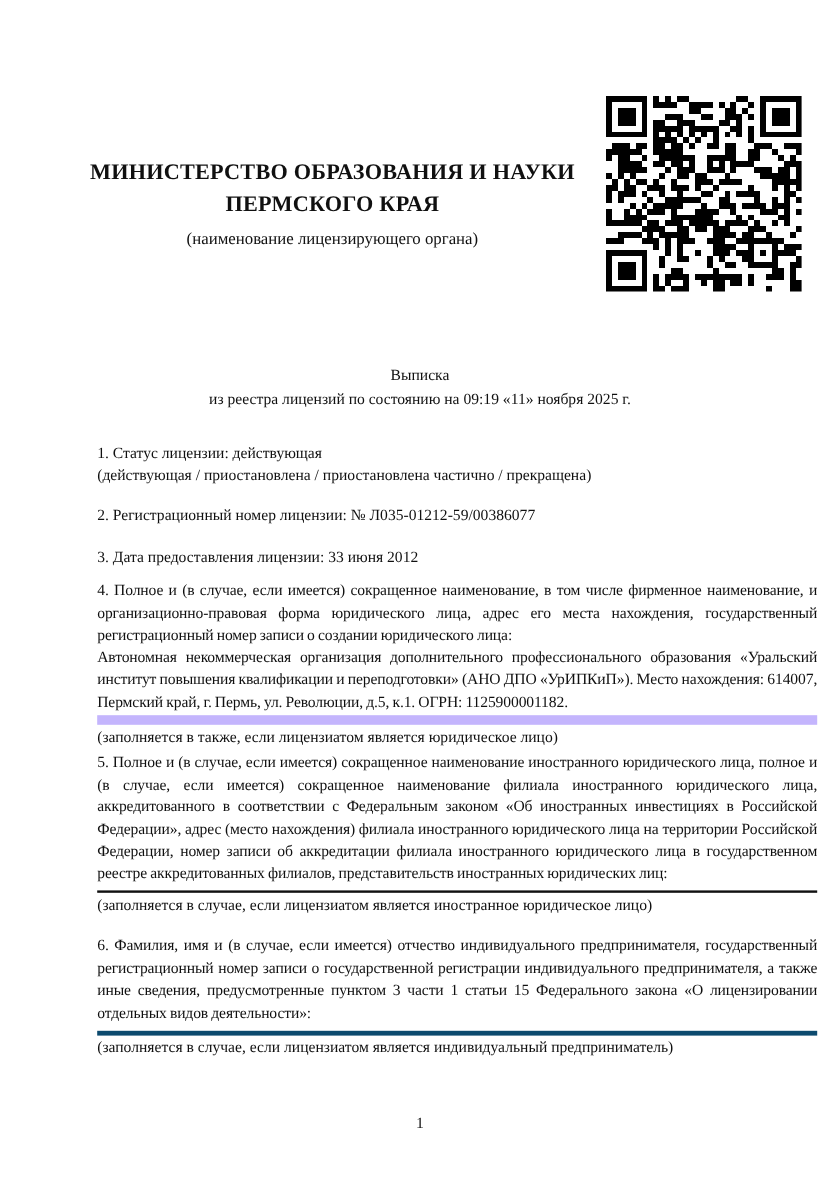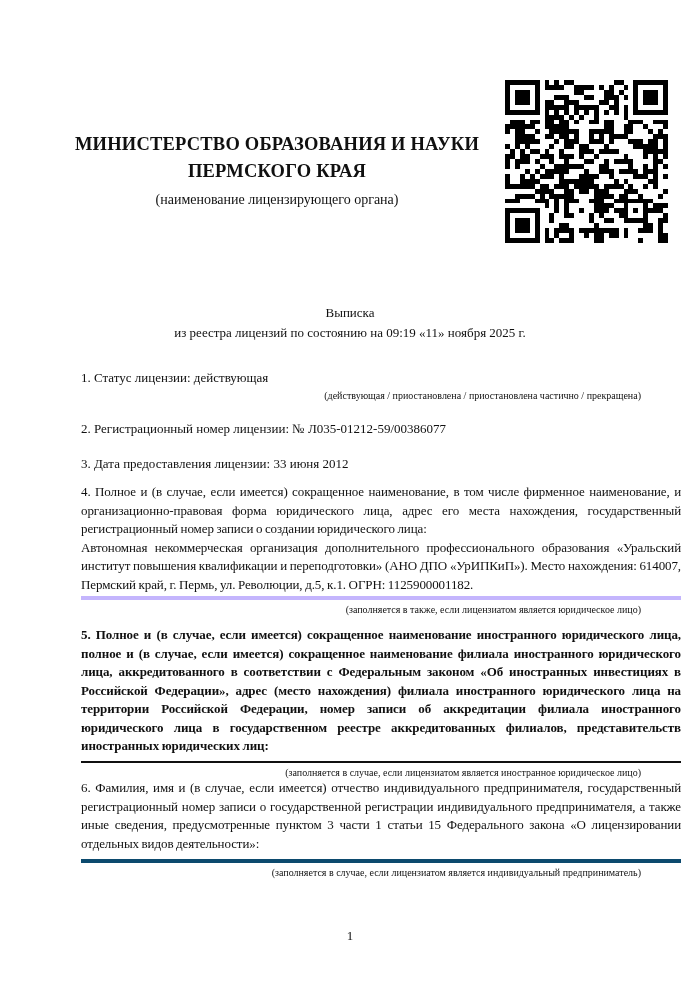--- a/index.html
+++ b/index.html
@@ -12,24 +12,24 @@
   }
   .ministry { position:absolute; top:131px; left:65px; width:424px; text-align:center; }
   .ministry-name { font-weight:bold; font-size:18.5px; line-height:27px; letter-spacing:0.2px; }
   .ministry-caption { font-size:14px; margin-top:7px; }
   .qr { position:absolute; top:80px; left:505px; width:163px; height:163px; shape-rendering:crispEdges; }
   .qr rect { fill:#000000; }
   .title-block { position:absolute; top:303px; left:65px; width:570px; text-align:center; font-size:13px; line-height:19.5px; }
   .item { position:absolute; left:65px; width:600px; font-size:13px;margin-left:16px; }
   .line { line-height:17px; }
   .para { text-align:justify; line-height:18.5px; letter-spacing:-0.1px; word-spacing:-0.5px; }
-  .fill-4 { border-bottom:4px solid #c4b5fd; padding-bottom:2px; }
-  .fill-5 { border-bottom:2px solid #101010; padding-bottom:5px;font-weight:bold; }
+  .fill-4 { border-bottom:8px solid #c4b5fd; padding-bottom:2px; }
+  .fill-5 { border-bottom:2px solid #101010; padding-bottom:5px; }
   .fill-6 { border-bottom:4px solid #0c4a6e; padding-bottom:6px; }
-  .caption { font-size:10px; text-align:right; padding-right:40px; margin-top:3px; line-height:13px; }
+  .caption { font-size:13px; text-align:left; padding-right:40px; margin-top:3px; line-height:13px; }
   .pos-item1 { top:369px; }
   .pos-item2 { top:420px; }
   .pos-item3 { top:455px; }
   .pos-item4 { top:483px; }
   .pos-item5 { top:626px; }
   .pos-item6 { top:779px; }
   .pos-item7 { top:899px; }
   .pagenum { position:absolute; top:928px; left:65px; width:570px; text-align:center; font-size:13px; }
 </style>
 </head>

